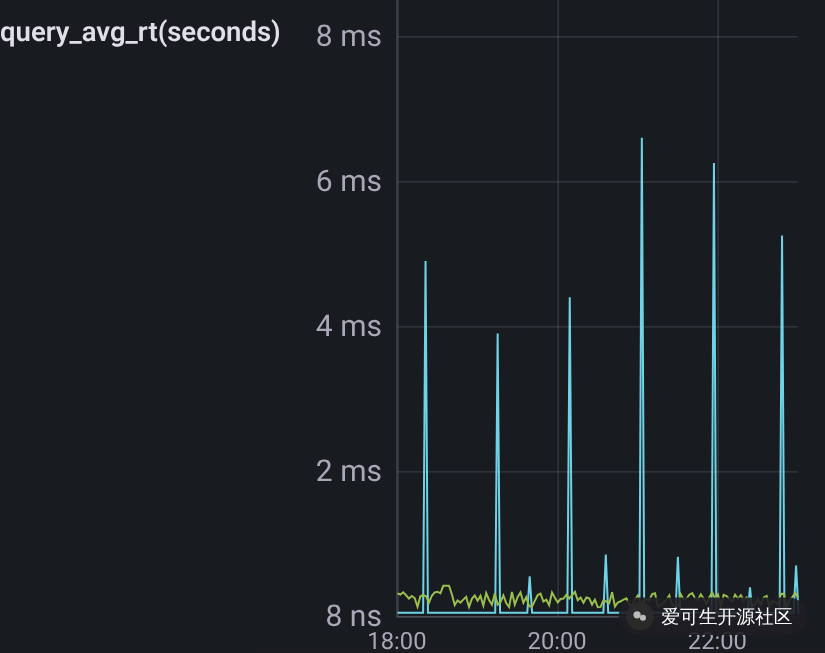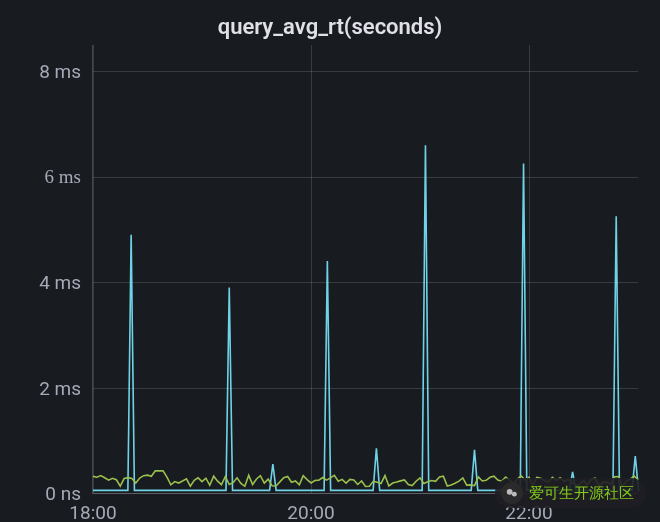--- a/index.html
+++ b/index.html
@@ -5,21 +5,21 @@
   * { box-sizing: border-box; margin: 0; padding: 0; }
   html, body { width: 660px; height: 522px; overflow: hidden; }
   body {
     background: #181b1f;
     font-family: -apple-system, BlinkMacSystemFont, "Segoe UI", Roboto, Helvetica, Arial, sans-serif;
     color: #ccccdc;
     position: relative;
   }
   .panel {
     width: 100%; height: 100%;
-    display: flex; flex-direction: column;
+    display: flex; flex-direction: row;
   }
   .title {
     text-align: center;
     font-size: 22px;
     font-weight: 600;
     color: #e0e0e8;
     padding: 14px 0 6px 0;
   }
   .plot-wrap {
     flex: 1;
@@ -37,21 +37,21 @@
     position: absolute;
     background: rgba(204,204,220,0.18);
   }
   .hgrid { left: 0; right: 0; height: 1px; }
   .vgrid { top: 0; bottom: 0; width: 1px; }
   .ytick {
     position: absolute;
     right: 100%;
     margin-right: 12px;
     transform: translateY(-50%);
-    font-size: 19px;
+    font-size: 24px;
     color: #a8a8b8;
     white-space: nowrap;
   }
   .xtick {
     position: absolute;
     top: 100%;
     margin-top: 8px;
     transform: translateX(-50%);
     font-size: 19px;
     color: #a8a8b8;
@@ -72,21 +72,21 @@
     position: absolute;
     right: 14px;
     bottom: 14px;
     display: flex;
     align-items: center;
     gap: 6px;
     background: rgba(30,30,35,0.9);
     border-radius: 16px;
     padding: 4px 12px 4px 6px;
     font-size: 15px;
-    color: #84cc16;
+    color: #ffffff;
   }
   .badge-icon {
     width: 22px; height: 22px;
     border-radius: 50%;
     background: #2a2a2a;
     display: flex; align-items: center; justify-content: center;
     font-size: 13px;
     color: #ccc;
   }
 </style>
@@ -97,27 +97,27 @@
   <div class="title">query_avg_rt(seconds)</div>
   <div class="plot-wrap">
     <div class="plot" id="plot">
       <svg class="lines" id="svg" preserveAspectRatio="none" viewBox="0 0 1000 1000">
           <polyline points="0,994.1176470588235 64,994.1176470588235 70,423.5294117647058 76.00000000000001,994.1176470588235 244,994.1176470588235 250,541.1764705882354 256,994.1176470588235 324,994.1176470588235 330,935.2941176470588 336,994.1176470588235 424,994.1176470588235 430,482.35294117647055 436,994.1176470588235 514,994.1176470588235 520,900 526,994.1176470588235 604,994.1176470588235 610,223.52941176470597 616,994.1176470588235 694,994.1176470588235 700,903.529411764706 706,994.1176470588235 784,994.1176470588235 790,264.7058823529411 796,994.1176470588235 874,994.1176470588235 880,952.9411764705882 886,994.1176470588235 954,994.1176470588235 960,382.35294117647055 966,994.1176470588235 989,994.1176470588235 995,917.6470588235294 1000.9999999999999,994.1176470588235 1000,994.1176470588235" class="series-line" stroke="#6fd3e8"></polyline>
           <polyline points="0,962.953592753974 7.142857142857142,964.720245299766 14.285714285714285,961.061456063907 21.428571428571427,965.9568909868475 28.57142857142857,971.338285725813 35.714285714285715,967.2201646090534 42.857142857142854,970.4580105704833 50,984.4868272411845 57.14285714285714,967.6871520213024 64.28571428571428,965.6726377793916 71.42857142857143,967.4992031792141 78.57142857142857,977.56045751634 85.71428571428571,966.6988118292584 92.85714285714286,961.3558056967643 100,960.1734144274993 107.14285714285714,962.7522189945937 114.28571428571428,950.5882352941176 121.42857142857143,950.5882352941176 128.57142857142856,950.5882352941176 135.7142857142857,964.3467885096425 142.85714285714286,981.657498184459 150,974.4505365932381 157.14285714285714,977.7948942951666 164.28571428571428,973.0776446381022 171.42857142857142,968.5268195755668 178.57142857142858,984.8323246994271 185.71428571428572,971.747246429436 192.85714285714286,966.2577866537562 200,974.6747659969337 207.14285714285717,966.8819898329702 214.28571428571428,982.7414770434923 221.42857142857142,962.420257403373 228.57142857142856,973.5799140643911 235.71428571428572,981.3112240781086 242.85714285714286,963.1668381344307 250,981.0567053982087 257.1428571428571,977.0650669732914 264.2857142857143,966.1301944646171 271.4285714285714,978.5280501089325 278.57142857142856,985.1010449447268 285.7142857142857,960.5260126684418 292.8571428571429,981.091987412249 300,968.7524913257483 307.14285714285717,961.4523319615912 314.2857142857143,977.9642035826677 321.42857142857144,968.9997982732189 328.57142857142856,984.0071915597515 335.71428571428567,984.2427378358751 342.85714285714283,975.0586520616476 350,965.6415718550795 357.14285714285717,963.2609235052046 364.2857142857143,976.1447389655451 371.42857142857144,973.2182179456145 378.57142857142856,981.8815056886953 385.7142857142857,961.4737452594206 392.85714285714283,970.0704631646897 400,977.555464778504 407.14285714285717,972.0260631001372 414.28571428571433,971.2963467279916 421.42857142857144,965.3808399903171 428.57142857142856,971.135025821028 435.7142857142857,966.1115549100299 442.85714285714283,960.4556705398209 450,973.8986726377794 457.1428571428571,969.6141269264907 464.2857142857143,977.8779956427015 471.42857142857144,969.5326898249011 478.5714285714286,971.0197490518841 485.7142857142857,980.9811486322925 492.8571428571429,973.1351165980797 500,985.4264605018961 507.1428571428571,984.8631687242798 514.2857142857142,973.9216392318244 521.4285714285714,976.1675946098603 528.5714285714286,978.7397421931736 535.7142857142857,961.1079440006455 542.8571428571428,984.2235435326394 550,977.7089082546598 557.1428571428571,975.6744230614056 564.2857142857143,972.9276406035665 571.4285714285714,970.9863531832485 578.5714285714287,980.954409747438 585.7142857142858,983.2602779795045 592.8571428571429,973.670116194626 600,966.1635903332526 607.1428571428571,978.5547889937868 614.2857142857143,974.9758835633019 621.4285714285714,972.2823569757121 628.5714285714286,973.9092128620995 635.7142857142857,964.119341563786 642.8571428571429,962.6440430081498 650,984.4215888001291 657.1428571428571,982.0808823529412 664.2857142857142,978.2290405874285 671.4285714285713,973.4252501412087 678.5714285714286,966.3114863229242 685.7142857142857,982.3706830468814 692.8571428571429,981.9005890422012 700,983.6738985717743 707.1428571428572,964.2846566610184 714.2857142857143,973.18093883644 721.4285714285714,971.6190994916485 728.5714285714286,964.9513535867021 735.7142857142858,962.3643387396111 742.8571428571429,971.1274812394093 750,973.5864600984427 757.1428571428571,964.5488279674009 764.2857142857142,971.4147300895667 771.4285714285714,979.4056624707497 778.5714285714286,968.9500927943193 785.7142857142857,961.6965323166303 792.8571428571428,971.6246469781328 800,964.7838194948761 807.1428571428571,982.9532800774631 814.2857142857143,965.3414528362786 821.4285714285714,967.1480472847576 828.5714285714287,972.6359537642218 835.7142857142858,975.6541192608731 842.8571428571429,965.2584624384733 850,971.7249455337691 857.1428571428571,965.8959795852497 864.2857142857143,974.2131041717098 871.4285714285714,969.4359416606148 878.5714285714286,977.0474259662712 885.7142857142857,983.2276587589769 892.8571428571429,980.8669813604454 900,972.441791737271 907.1428571428571,981.5178124747843 914.2857142857142,969.351397966594 921.4285714285713,967.1771161139353 928.5714285714286,984.1816045348181 935.7142857142857,975.8695836359235 942.8571428571429,976.3514383119502 950,980.4347212135883 957.1428571428572,963.7548717017671 964.2857142857143,963.2980916646494 971.4285714285714,985.3752017267813 978.5714285714286,973.9876543209876 985.7142857142858,968.9974683288954 992.8571428571429,962.3363794077302 1000,969.9012648269185" class="series-line" stroke="#9bbf4d"></polyline>
         </svg>
     <div class="hgrid" style="top: 5.88235%;"></div>
         <div class="ytick" style="top: 5.88235%;">8 ms</div>
         <div class="hgrid" style="top: 29.4118%;"></div>
-        <div class="ytick" style="top: 29.4118%; font-family: Liberation Serif, serif;">6 ms</div>
+        <div class="ytick" style="top: 29.4118%;">6 ms</div>
         <div class="hgrid" style="top: 52.9412%;"></div>
         <div class="ytick" style="top: 52.9412%; text-align: right;">4 ms</div>
         <div class="hgrid" style="top: 76.4706%;"></div>
         <div class="ytick" style="top: 76.4706%; margin-left: 20px;">2 ms</div>
         <div class="hgrid" style="top: 100%;"></div>
-        <div class="ytick" style="top: 100%;">0 ns</div>
+        <div class="ytick" style="top: 100%;">8 ns</div>
         <div class="vgrid" style="left: 0%;"></div>
         <div class="xtick" style="left: 0%;">18:00</div>
         <div class="vgrid" style="left: 40%;"></div>
         <div class="xtick" style="left: 40%;">20:00</div>
         <div class="vgrid" style="left: 80%;"></div>
         <div class="xtick" style="left: 80%;">22:00</div>
       </div>
   </div>
 </div>
 

